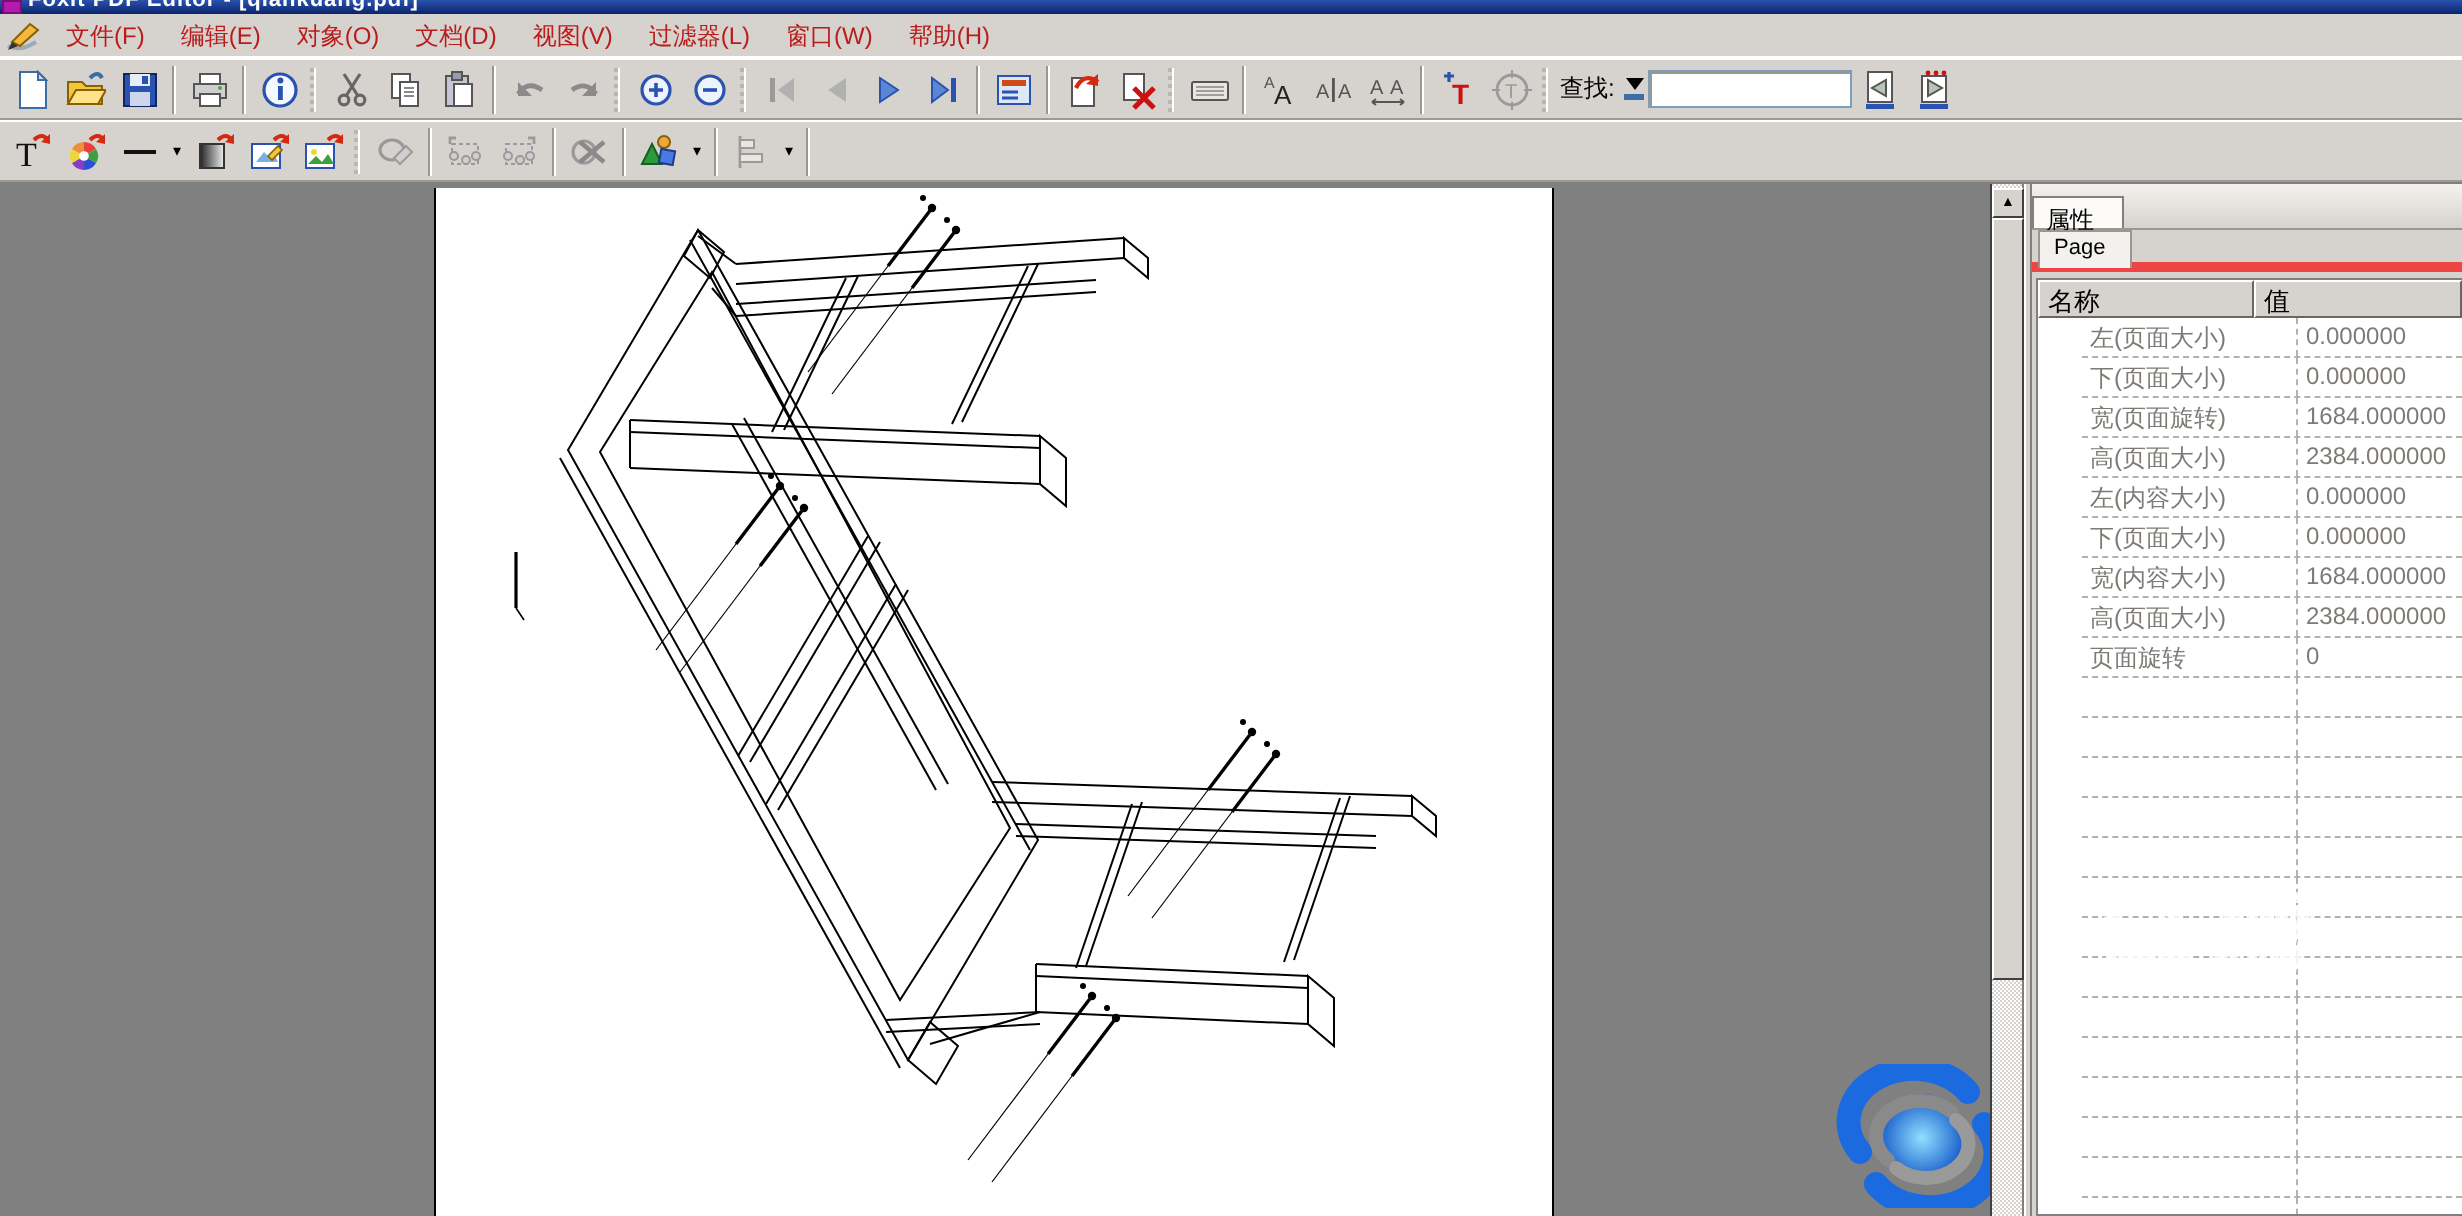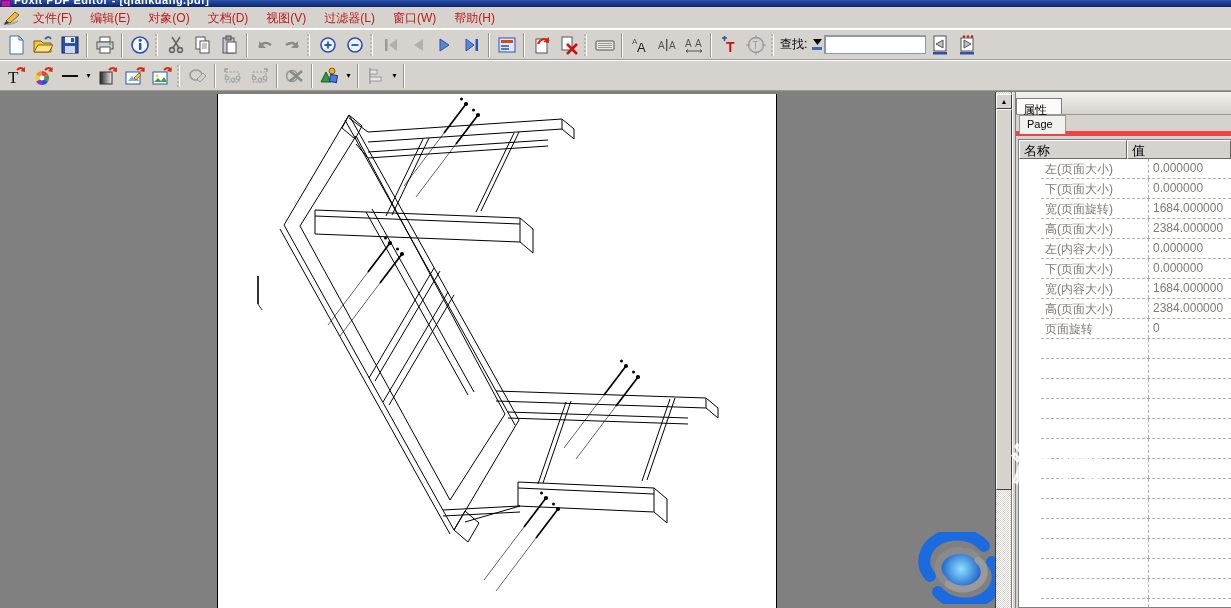--- a/index.html
+++ b/index.html
@@ -53,21 +53,21 @@
   .grid-header .hc { background:#d6d3ce; border:1px solid; border-color:#fff #6a675f #6a675f #fff; font-size:13px; padding:1px 4px; }
   .hc.name { width:108px; flex:0 0 auto; }
   .hc.value { flex:1; }
   .grid-row { display:flex; height:20px; flex:0 0 auto; border-bottom:1px dashed #b4b1aa;margin-left:22px; }
   .grid-row .cell { font-size:12px; color:#7e7b76; padding:2px 4px 0 4px; white-space:nowrap; overflow:hidden; }
   .cell.name { width:108px; flex:0 0 auto; border-right:1px dashed #b4b1aa; }
   .cell.value { flex:1; }
 
   
   #wm-logo { position:absolute; left:918px; top:440px; width:86px; height:72px; }
-  #wm-text { position:absolute; left:1012px; top:436px; font-size:42px; font-weight:bold; color:transparent; -webkit-text-stroke:1.2px rgba(255,255,255,.85); letter-spacing:6px; z-index:50; pointer-events:none; }
+  #wm-text { position:absolute; left:1046px; top:436px; font-size:50px; font-weight:bold; color:transparent; -webkit-text-stroke:1.2px rgba(255,255,255,.85); letter-spacing:6px; z-index:50; pointer-events:none;font-style:italic; }
 
   svg { display:block; }
   .ico { width:20px; height:20px; }
 </style>
 </head>
 <body>
 
 <div id="app">
 
   <div id="titlebar">

